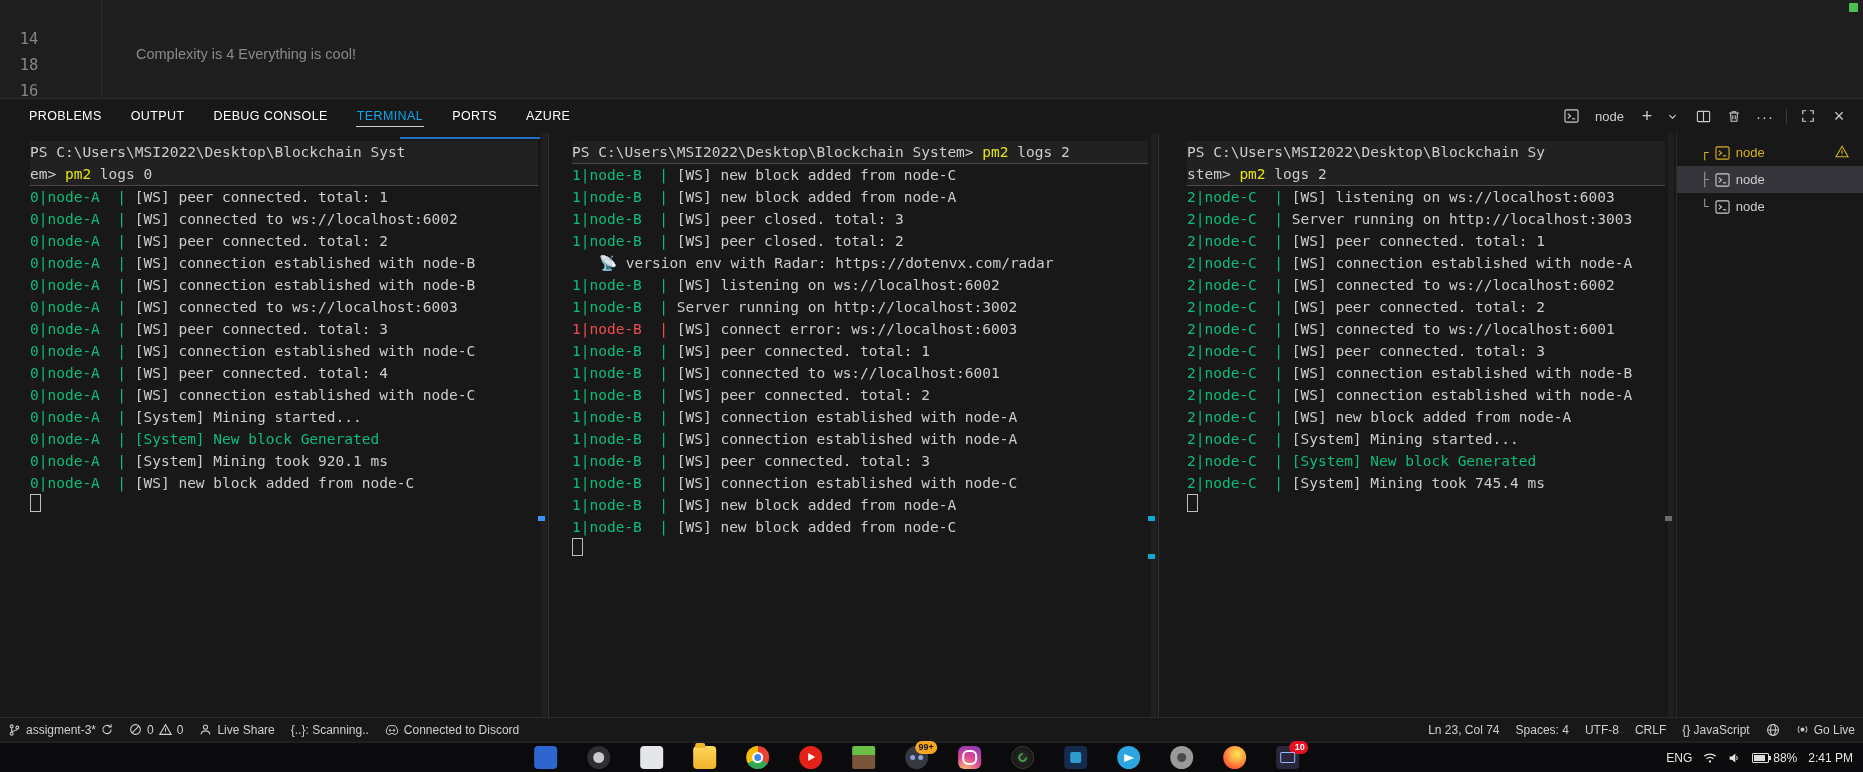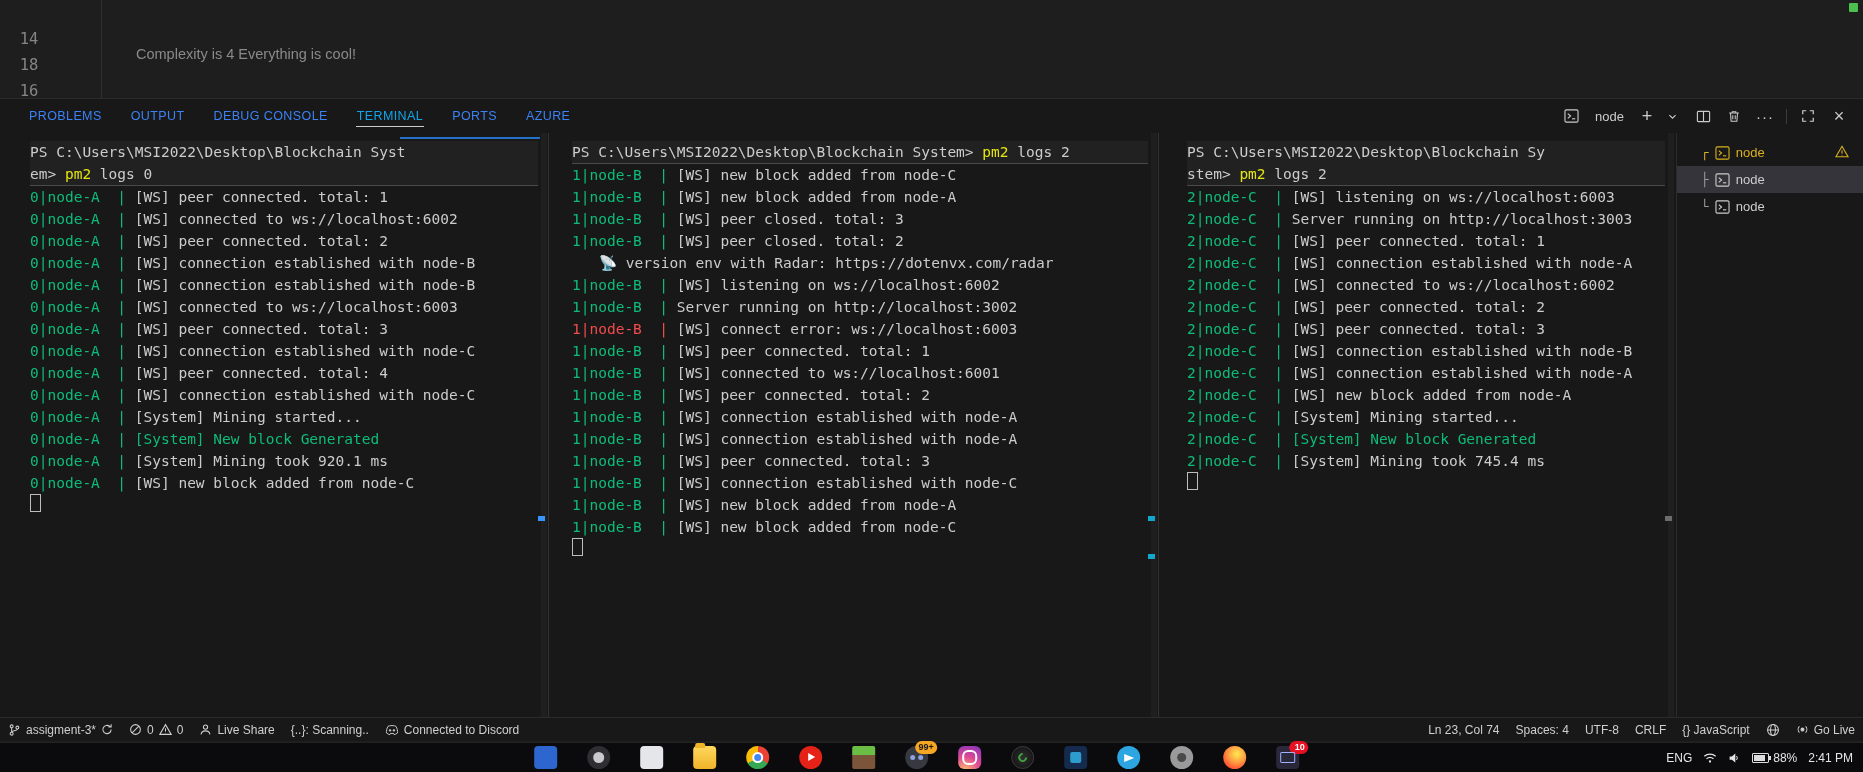--- a/index.html
+++ b/index.html
@@ -15,21 +15,21 @@
   .cline{height:26px;line-height:26px;}
   .tk-kw{color:#569cd6}.tk-var{color:#9cdcfe}.tk-fn{color:#dcdcaa}.tk-cls{color:#4ec9b0}
   .tk-num{color:#b5cea8}.tk-fg{color:#d4d4d4}.tk-par{color:#dcb67a}
   .tk-br1{color:#da70d6}.tk-br2{color:#179fff}.tk-br3{color:#ffd700}
   .ghost-cursor{display:inline-block;width:13px;height:17px;background:#3fb950;margin-left:8px;vertical-align:-2px;border-radius:1px;}
   .minimap-dot{position:absolute;right:5px;top:3px;width:9px;height:9px;background:#4cc04f;border-radius:1px;}
   
   .panel{position:absolute;left:0;top:98px;width:100%;height:619px;background:#181818;border-top:1px solid #2b2b2b;box-sizing:border-box;}
   .panel-header{position:relative;height:34px;}
   .ptabs{position:absolute;left:28px;top:0;height:34px;display:flex;gap:27px;align-items:center;}
-  .ptab{font-size:12.5px;letter-spacing:.4px;color:#3b82f6;cursor:pointer;position:relative;padding:9px 1px;}
+  .ptab{font-size:12.5px;letter-spacing:.4px;color:#ffffff;cursor:pointer;position:relative;padding:9px 1px;}
   .ptab.active{color:#0ea5e9;text-align:center;}
   .ptab.active::after{content:"";position:absolute;left:0;right:0;bottom:5px;height:1px;background:#cccccc;}
   .pactions{position:absolute;right:14px;top:0;height:34px;display:flex;align-items:center;gap:11px;color:#cccccc;}
   .pa-ico{display:flex;align-items:center;justify-content:center;width:20px;height:20px;cursor:pointer;color:#cccccc;}
   .pa-label{font-size:13px;color:#cccccc;margin-left:3px;margin-right:2px;}
   .pa-plus{font-size:18px;font-weight:400;line-height:18px;}
   .pa-chev{font-size:10px;margin-left:-6px;}
   .pa-dots{font-size:15px;letter-spacing:1px;}
   .pa-close{font-size:18px;}
   .pa-divider{width:1px;height:15px;background:#3c3c3c;}
@@ -239,20 +239,21 @@
             <div class="cmdblock">
               <div class="tline"><span class="tfg">PS C:\Users\MSI2022\Desktop\Blockchain Sy</span></div>
               <div class="tline"><span class="tfg">stem&gt; </span><span class="tyel">pm2</span><span class="tfg"> logs 2</span></div>
             </div>
             <div class="tline"><span class="tgrn">2|node-C  | </span><span class="tfg">[WS] listening on ws://localhost:6003</span></div>
             <div class="tline"><span class="tgrn">2|node-C  | </span><span class="tfg">Server running on http://localhost:3003</span></div>
             <div class="tline"><span class="tgrn">2|node-C  | </span><span class="tfg">[WS] peer connected. total: 1</span></div>
             <div class="tline"><span class="tgrn">2|node-C  | </span><span class="tfg">[WS] connection established with node-A</span></div>
             <div class="tline"><span class="tgrn">2|node-C  | </span><span class="tfg">[WS] connected to ws://localhost:6002</span></div>
             <div class="tline"><span class="tgrn">2|node-C  | </span><span class="tfg">[WS] peer connected. total: 2</span></div>
+            <div class="tline"><span class="tgrn">2|node-C  | </span><span class="tfg">[WS] connected to ws://localhost:6001</span></div>
             <div class="tline"><span class="tgrn">2|node-C  | </span><span class="tfg">[WS] peer connected. total: 3</span></div>
             <div class="tline"><span class="tgrn">2|node-C  | </span><span class="tfg">[WS] connection established with node-B</span></div>
             <div class="tline"><span class="tgrn">2|node-C  | </span><span class="tfg">[WS] connection established with node-A</span></div>
             <div class="tline"><span class="tgrn">2|node-C  | </span><span class="tfg">[WS] new block added from node-A</span></div>
             <div class="tline"><span class="tgrn">2|node-C  | </span><span class="tfg">[System] Mining started...</span></div>
             <div class="tline"><span class="tgrn">2|node-C  | </span><span class="tgrn">[System] New block Generated</span></div>
             <div class="tline"><span class="tgrn">2|node-C  | </span><span class="tfg">[System] Mining took 745.4 ms</span></div>
             <div class="tline"><span class="tcursor"></span></div>
           </div>
         <div class="sb-track"></div>

